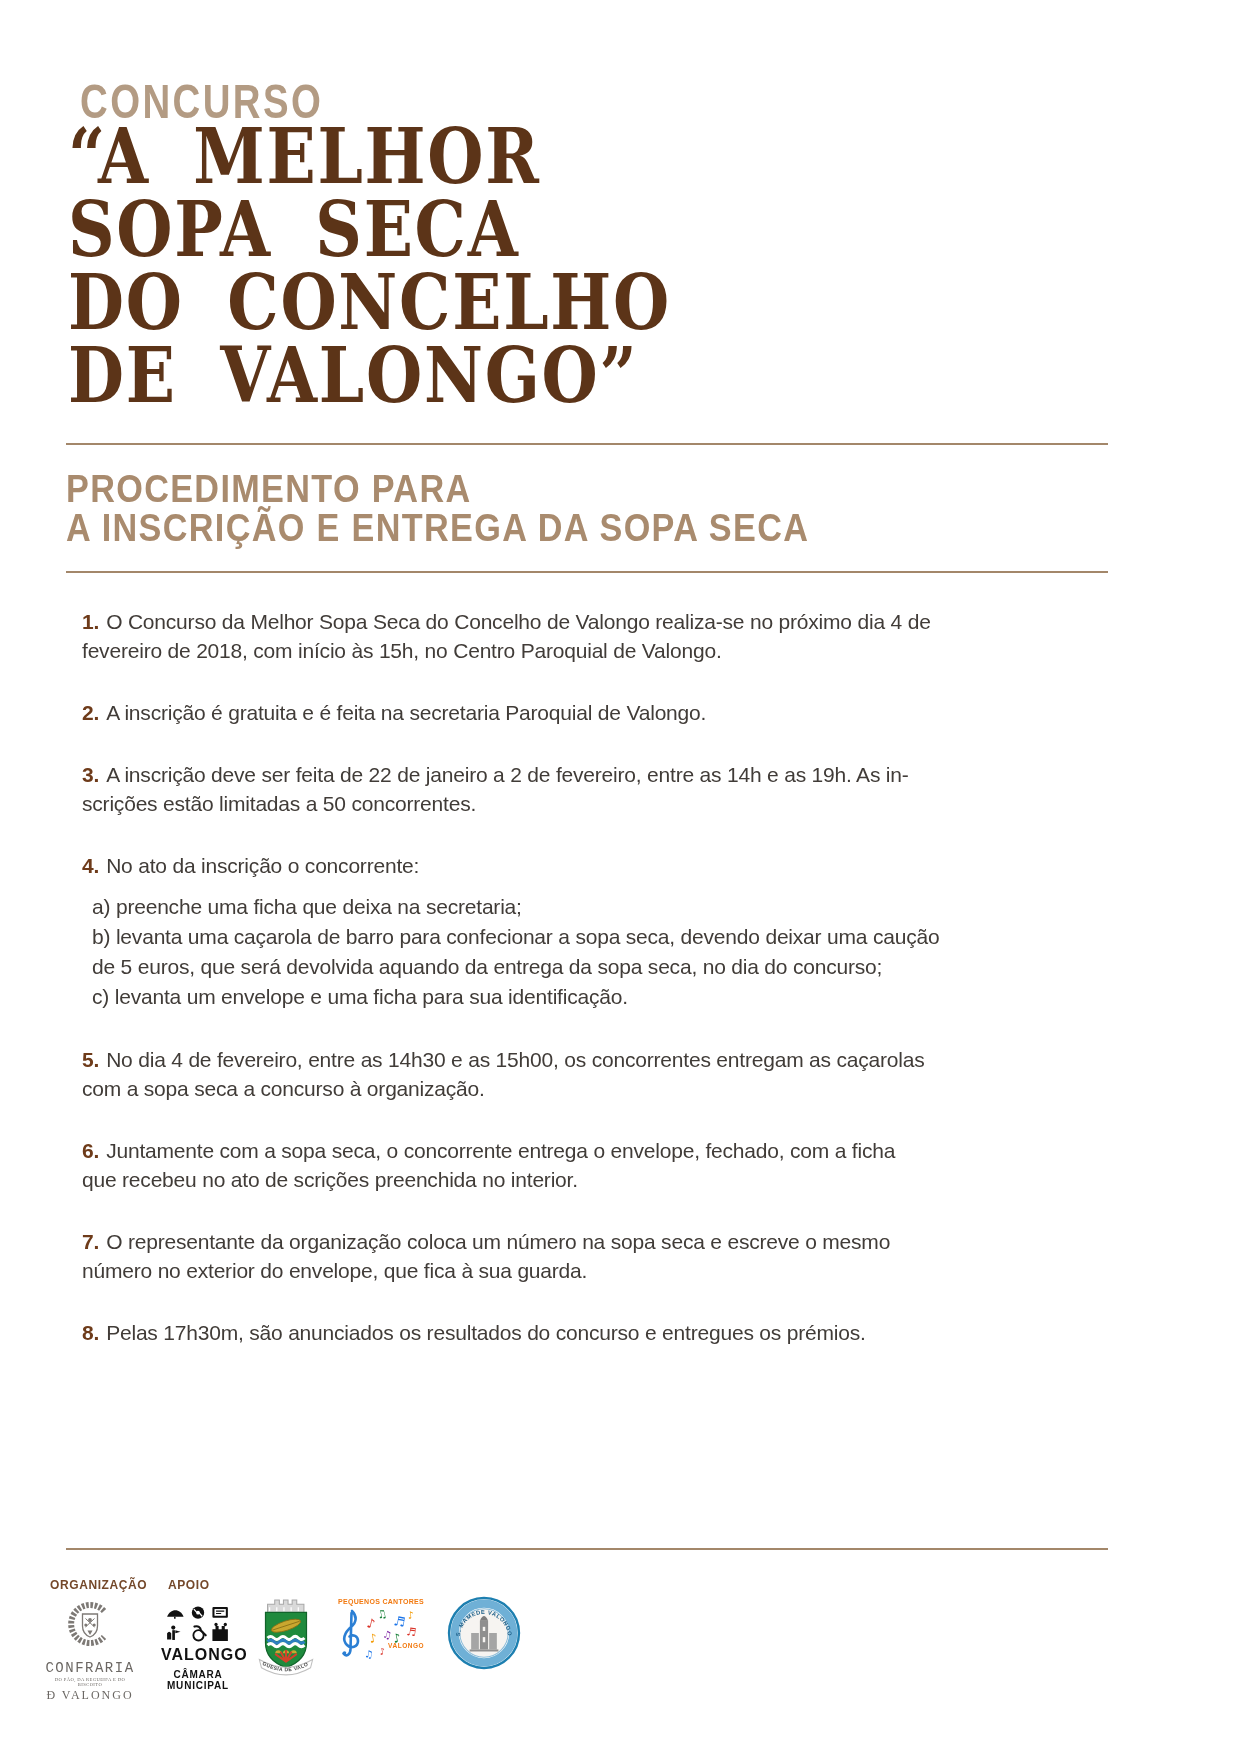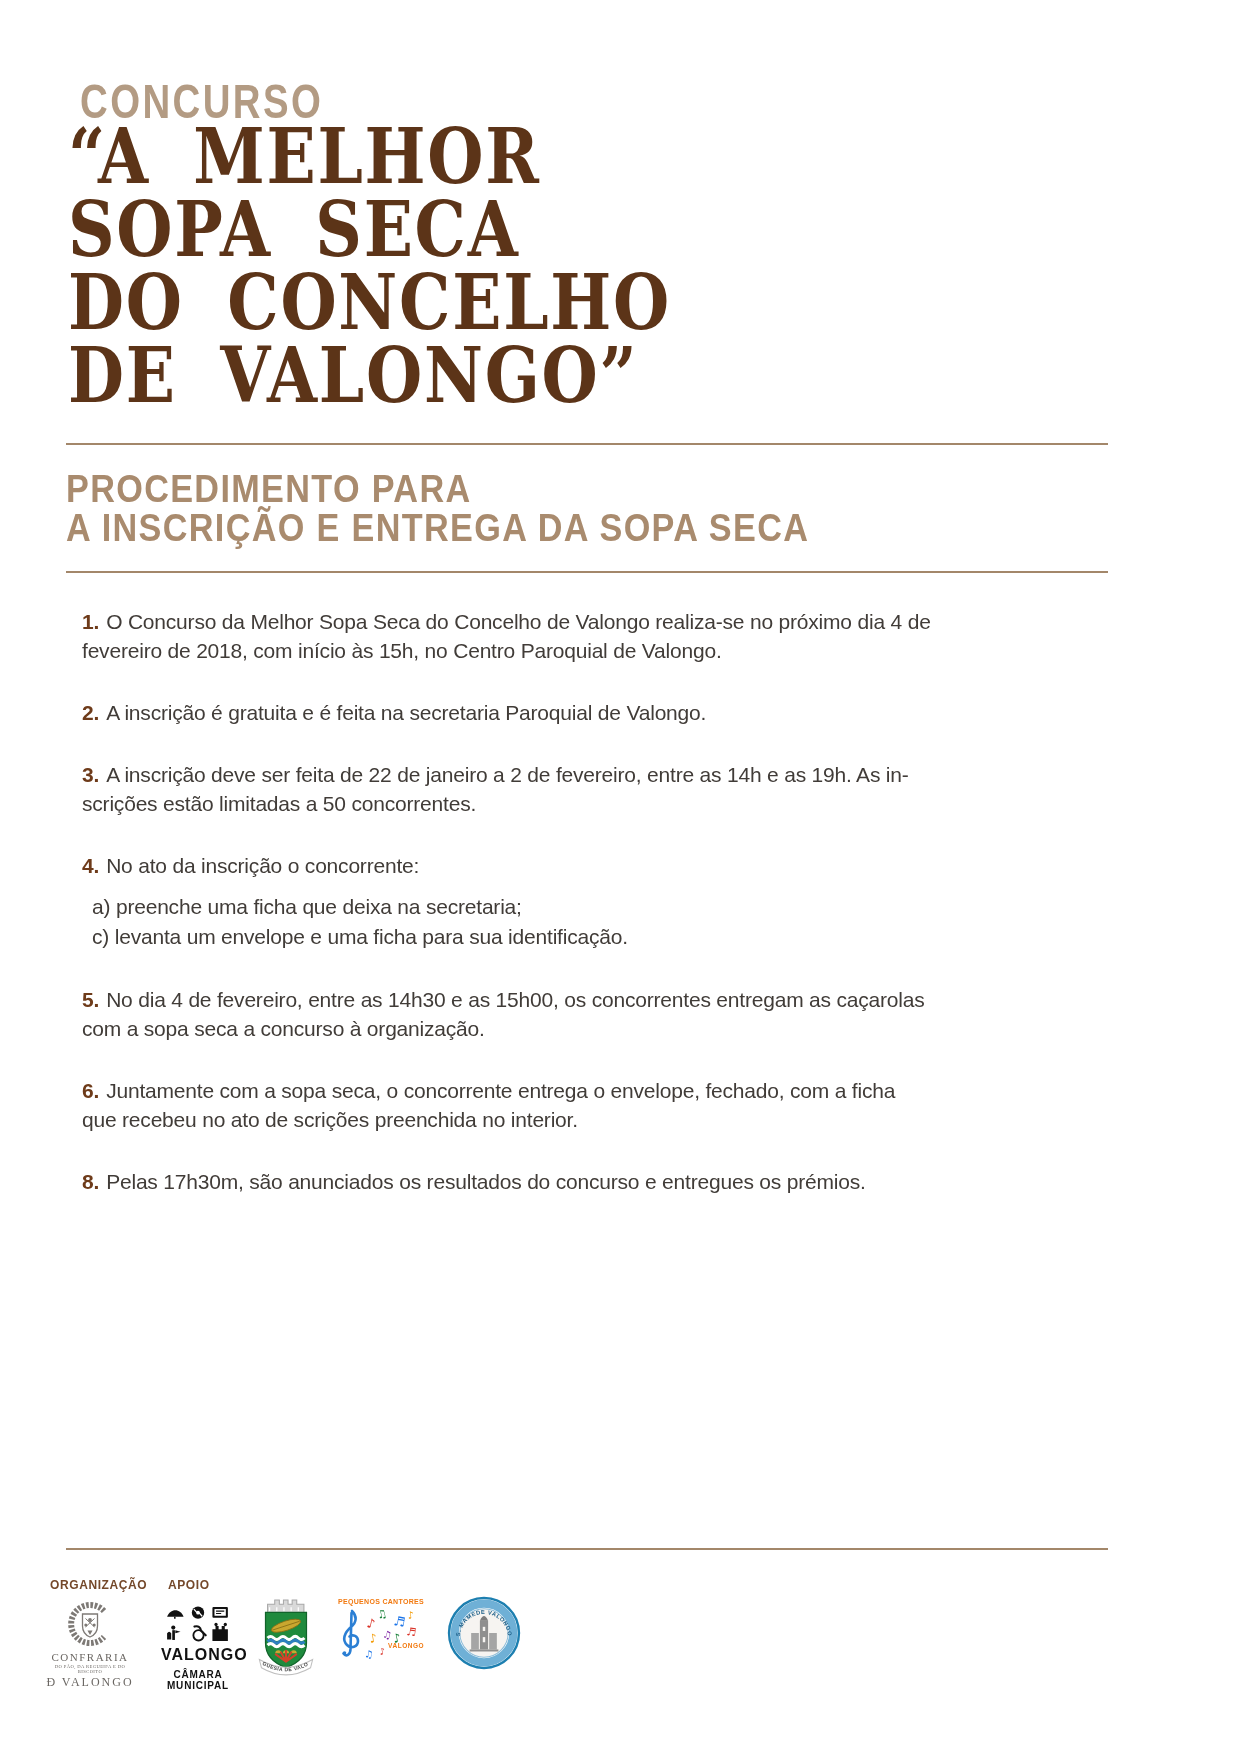--- a/index.html
+++ b/index.html
@@ -35,21 +35,21 @@
 
   
   .footer-label{position:absolute;top:1578px;font-size:12px;font-weight:bold;
                 letter-spacing:0.6px;color:#74482a;}
   .lbl-org{left:50px;}
   .lbl-apoio{left:168px;}
   .logo{position:absolute;text-align:center;}
   .logo svg{display:block;margin:0 auto;}
 
   .logo-confraria{left:44px;top:1600px;width:92px;color:#6b6763;}
-  .confraria-t1{font-family:Liberation Serif, serif;font-size:11px;letter-spacing:1.5px;margin-top:3px;}
+  .confraria-t1{font-family:Liberation Mono, monospace;font-size:14px;letter-spacing:1.5px;margin-top:12px;}
   .confraria-t2{font-family:"Liberation Serif",serif;font-size:4.6px;letter-spacing:0.4px;margin-top:1px;}
   .confraria-t3{font-family:"Liberation Serif",serif;font-size:12px;letter-spacing:2px;margin-top:1px;}
 
   .logo-camara{left:161px;top:1604px;width:74px;color:#111111;}
   .camara-name{font-size:16px;font-weight:bold;letter-spacing:1px;margin-top:2px;}
   .camara-dept{font-size:10px;font-weight:bold;letter-spacing:0.8px;margin-top:5px;}
 
   .logo-freguesia{left:248px;top:1596px;width:76px;}
   .logo-cantores{left:336px;top:1598px;width:90px;}
   .cantores-top{font-size:7px;font-weight:bold;color:#f2790f;letter-spacing:0.3px;}
@@ -75,26 +75,30 @@
 
   <main class="bodytext">
     <p class="para"><span class="num">1.</span><span>O Concurso da Melhor Sopa Seca do Concelho de Valongo realiza-se no próximo dia 4 de
 fevereiro de 2018, com início às 15h, no Centro Paroquial de Valongo.</span></p>
     <p class="para"><span class="num">2.</span><span>A inscrição é gratuita e é feita na secretaria Paroquial de Valongo.</span></p>
     <p class="para"><span class="num">3.</span><span>A inscrição deve ser feita de 22 de janeiro a 2 de fevereiro, entre as 14h e as 19h. As in-
 scrições estão limitadas a 50 concorrentes.</span></p>
     <p class="para"><span class="num">4.</span><span>No ato da inscrição o concorrente:</span></p>
     <div class="sublist">
       <p class="li">a) preenche uma ficha que deixa na secretaria;</p>
+      <p class="li">b) levanta uma caçarola de barro para confecionar a sopa seca, devendo deixar uma caução
+de 5 euros, que será devolvida aquando da entrega da sopa seca, no dia do concurso;</p>
       <p class="li">c) levanta um envelope e uma ficha para sua identificação.</p>
     </div>
     <p class="para"><span class="num">5.</span><span>No dia 4 de fevereiro, entre as 14h30 e as 15h00, os concorrentes entregam as caçarolas
 com a sopa seca a concurso à organização.</span></p>
     <p class="para"><span class="num">6.</span><span>Juntamente com a sopa seca, o concorrente entrega o envelope, fechado, com a ficha
 que recebeu no ato de scrições preenchida no interior.</span></p>
+    <p class="para"><span class="num">7.</span><span>O representante da organização coloca um número na sopa seca e escreve o mesmo
+número no exterior do envelope, que fica à sua guarda.</span></p>
     <p class="para"><span class="num">8.</span><span>Pelas 17h30m, são anunciados os resultados do concurso e entregues os prémios.</span></p>
   </main>
 
   <hr class="rule rule-footer">
 
   <div class="footer-label lbl-org">ORGANIZAÇÃO</div>
   <div class="footer-label lbl-apoio">APOIO</div>
 
   <div class="logo logo-confraria">
     <svg width="48" height="48" viewBox="0 0 48 48">

